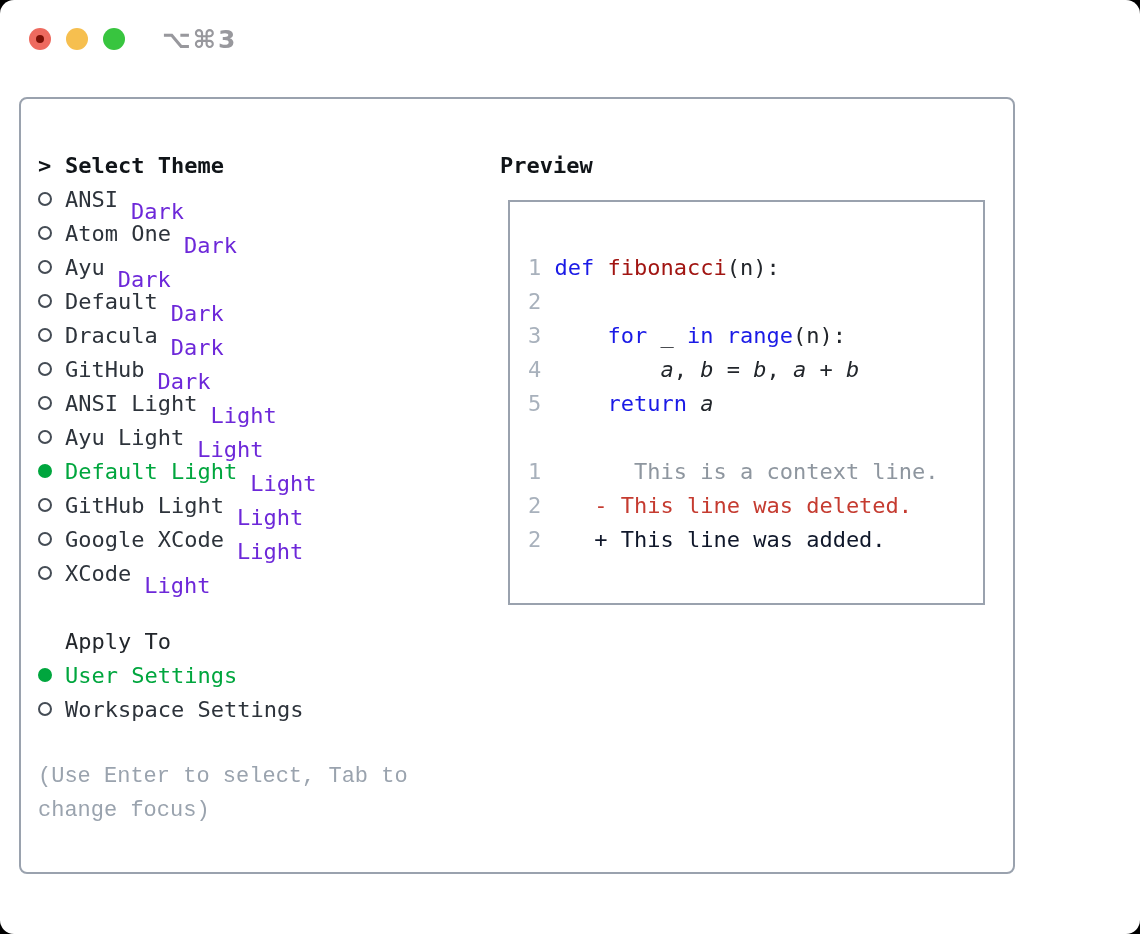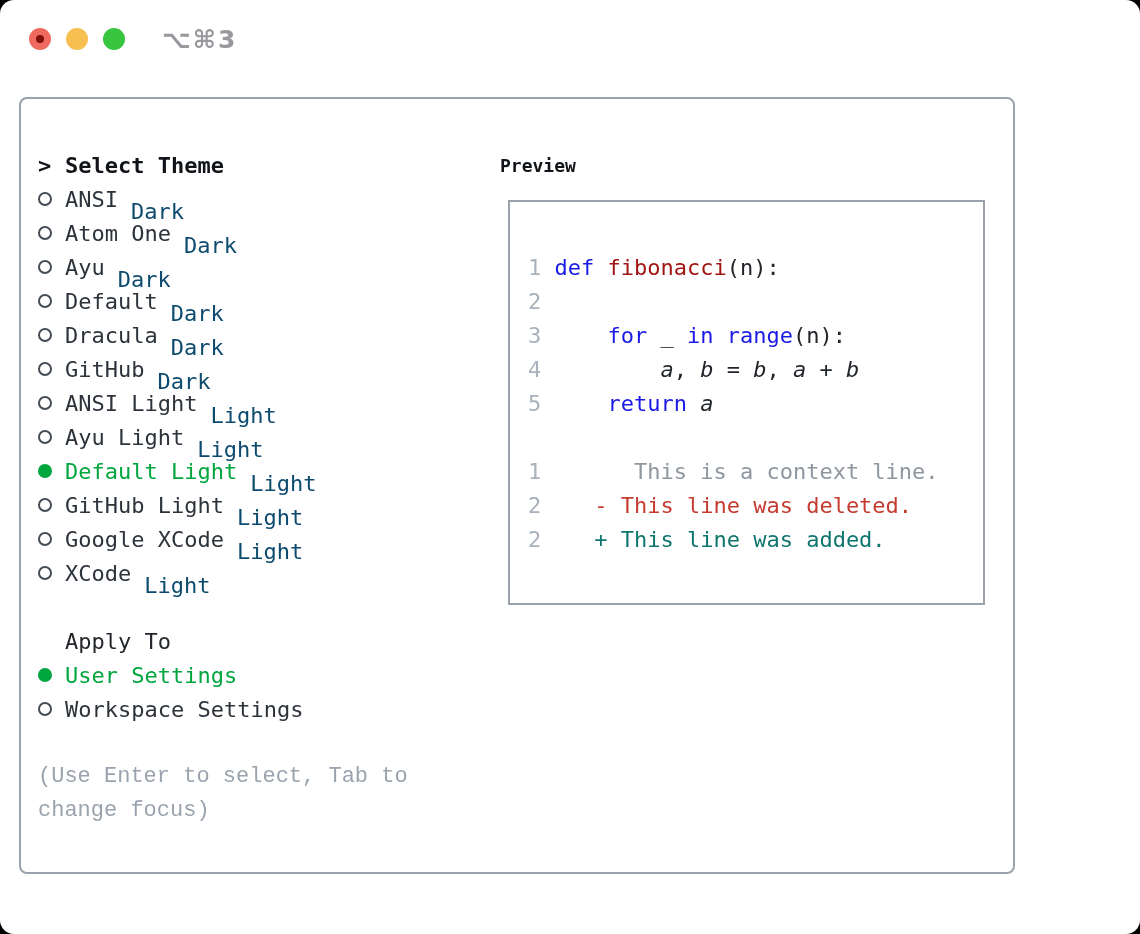--- a/index.html
+++ b/index.html
@@ -19,40 +19,40 @@
   
   .theme-list{position:absolute;left:17px;top:49px;}
   .apply-block{position:absolute;left:17px;top:525px;}
   .row{height:34px;display:flex;align-items:center;font-size:22px;color:#2d333b;white-space:pre;cursor:default;}
   .marker{width:27px;display:flex;align-items:center;flex:none;}
   .caret{font-weight:bold;color:#101418;font-size:22px;}
   .radio{width:14px;height:14px;box-sizing:border-box;border:2px solid #454c55;border-radius:50%;background:transparent;}
   .radio.on{background:#00a63e;border-color:#00a63e;}
   .heading-text{font-weight:bold;color:#101418;}
   .subheading-text{color:#22262b;}
-  .t-variant{color:#0c4a6e;margin-left:13px;margin-top:24px;}
+  .t-variant{color:#6d28d9;margin-left:13px;margin-top:24px;}
   .row.selected .t-name{color:#00a63e;}
   .row.selected .t-label{color:#00a63e;}
   .help{position:absolute;left:17px;top:661px;width:400px;font-size:22px;line-height:34px;color:#9aa3ae;font-family:Liberation Mono, monospace;}
   
   .preview-heading{position:absolute;left:479px;top:49px;height:34px;display:flex;align-items:center;
-       font-size:18px;font-weight:bold;color:#101418;}
+       font-size:22px;font-weight:bold;color:#101418;}
   .preview-box{position:absolute;left:487px;top:101px;width:477px;height:405px;box-sizing:border-box;
        border:2px solid #9aa2ae;padding:48px 0 0 18px;background:#fff;overflow:hidden;}
   .code-line{height:34px;display:flex;align-items:center;font-size:22px;white-space:pre;color:#22262b;}
   .ln{display:inline-block;width:2ch;color:#a8b1bc;flex:none;white-space:pre;}
   .code{white-space:pre;}
   .code span{white-space:pre;}
   .kw{color:#1a1ae6;}
   .fn{color:#a11512;}
   .var{font-style:italic;}
   .plain{color:#22262b;}
   .ctx{color:#8e969f;}
   .del{color:#c53b30;}
-  .add{color:#0f766e;margin-top:38px;}
+  .add{color:#0f172a;margin-top:38px;}
 </style>
 </head>
 <body>
 
 <div class="window">
 
   <div class="titlebar">
     <button class="light red"></button>
     <button class="light yellow"></button>
     <button class="light green"></button>

